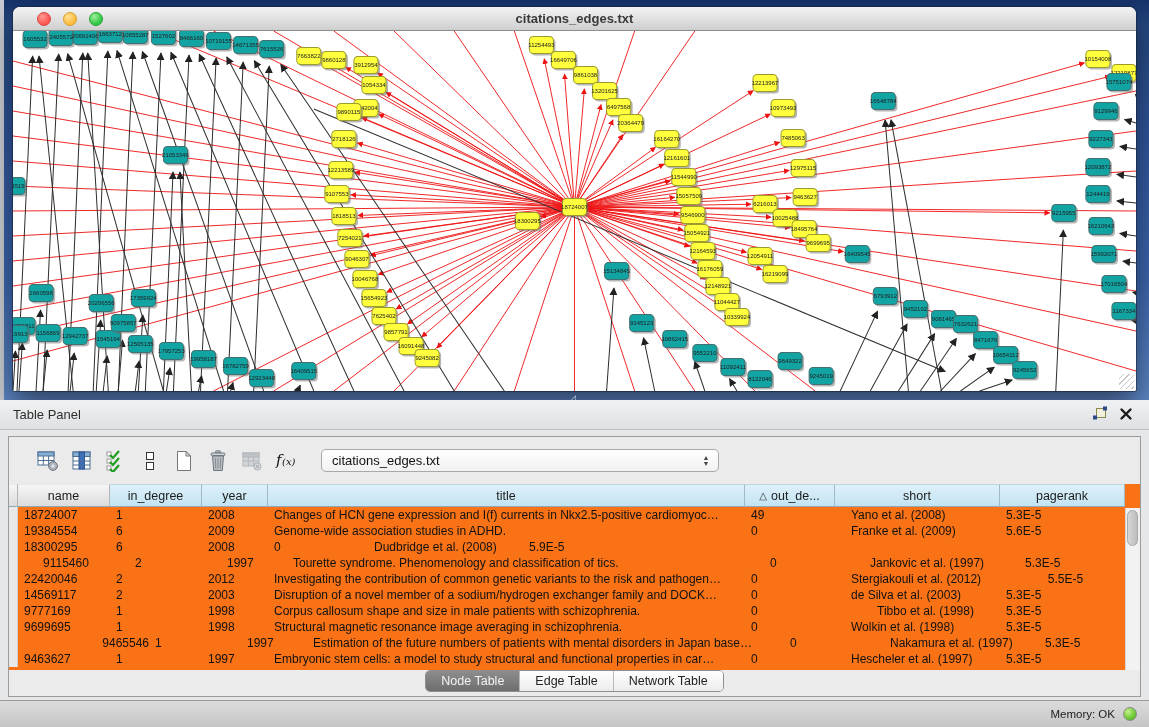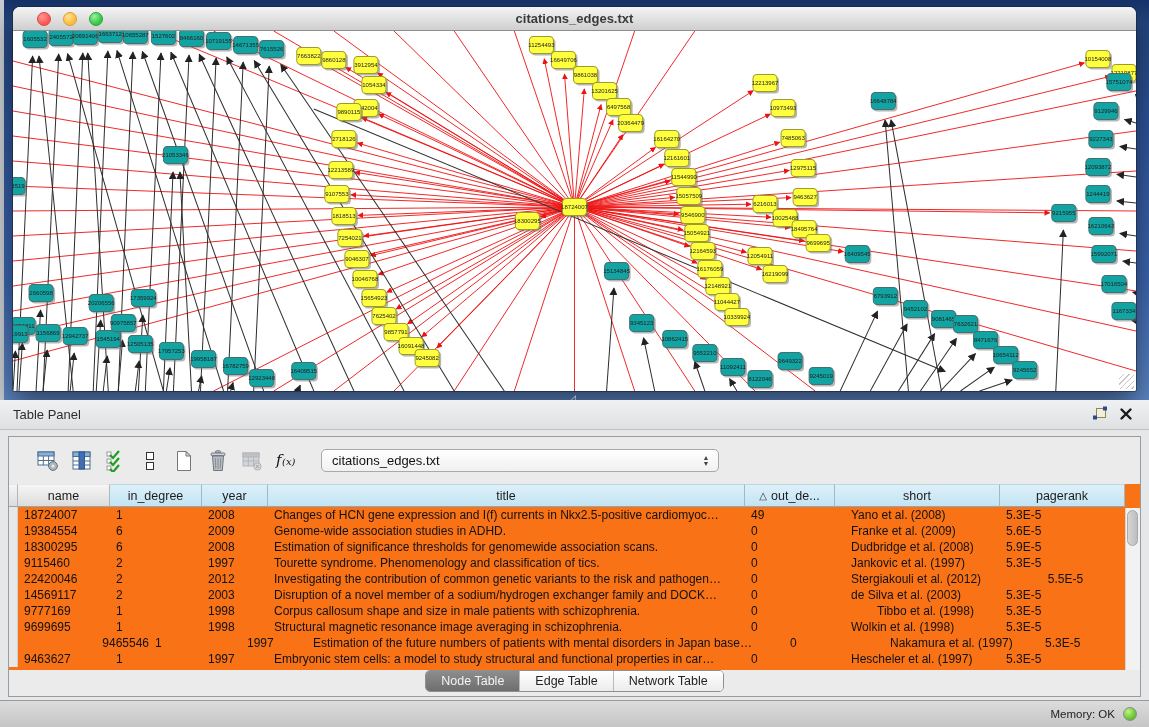--- a/index.html
+++ b/index.html
@@ -924,28 +924,27 @@
             <div class="td" style="flex-basis: 477px; text-align: left;">Genome-wide association studies in ADHD.</div>
             <div class="td" style="flex-basis: 90px; text-align: left;">0</div>
             <div class="td" style="flex-basis: 165px; text-align: left; padding-left: 16px;">Franke et al. (2009)</div>
             <div class="td" style="flex-basis: 125px; text-align: left;">5.6E-5</div>
           </div>
           <div class="trow">
             <div class="td gutter" style="flex-basis: 9px;"></div>
             <div class="td" style="flex-basis: 92px; text-align: left;">18300295</div>
             <div class="td" style="flex-basis: 92px; text-align: left;">6</div>
             <div class="td" style="flex-basis: 66px; text-align: left;">2008</div>
-            <div class="td" style="flex-basis: 477px; text-align: left;">Estimation of significance thresholds for genomewide association scans.</div>
             <div class="td" style="flex-basis: 90px; text-align: left;">0</div>
             <div class="td" style="flex-basis: 165px; text-align: left; padding-left: 16px;">Dudbridge et al. (2008)</div>
             <div class="td" style="flex-basis: 125px; text-align: left;">5.9E-5</div>
           </div>
           <div class="trow">
             <div class="td gutter" style="flex-basis: 9px;"></div>
-            <div class="td" style="flex-basis: 92px; text-align: left;">9115460</div>
+            <div class="td" style="flex-basis: 92px; text-align: left; margin-left: 19px;">9115460</div>
             <div class="td" style="flex-basis: 92px; text-align: left;">2</div>
             <div class="td" style="flex-basis: 66px; text-align: left;">1997</div>
             <div class="td" style="flex-basis: 477px; text-align: left;">Tourette syndrome. Phenomenology and classification of tics.</div>
             <div class="td" style="flex-basis: 90px; text-align: left;">0</div>
             <div class="td" style="flex-basis: 165px; text-align: left; padding-left: 16px;">Jankovic et al. (1997)</div>
             <div class="td" style="flex-basis: 125px; text-align: left;">5.3E-5</div>
           </div>
           <div class="trow">
             <div class="td gutter" style="flex-basis: 9px;"></div>
             <div class="td" style="flex-basis: 92px; text-align: left;">22420046</div>

